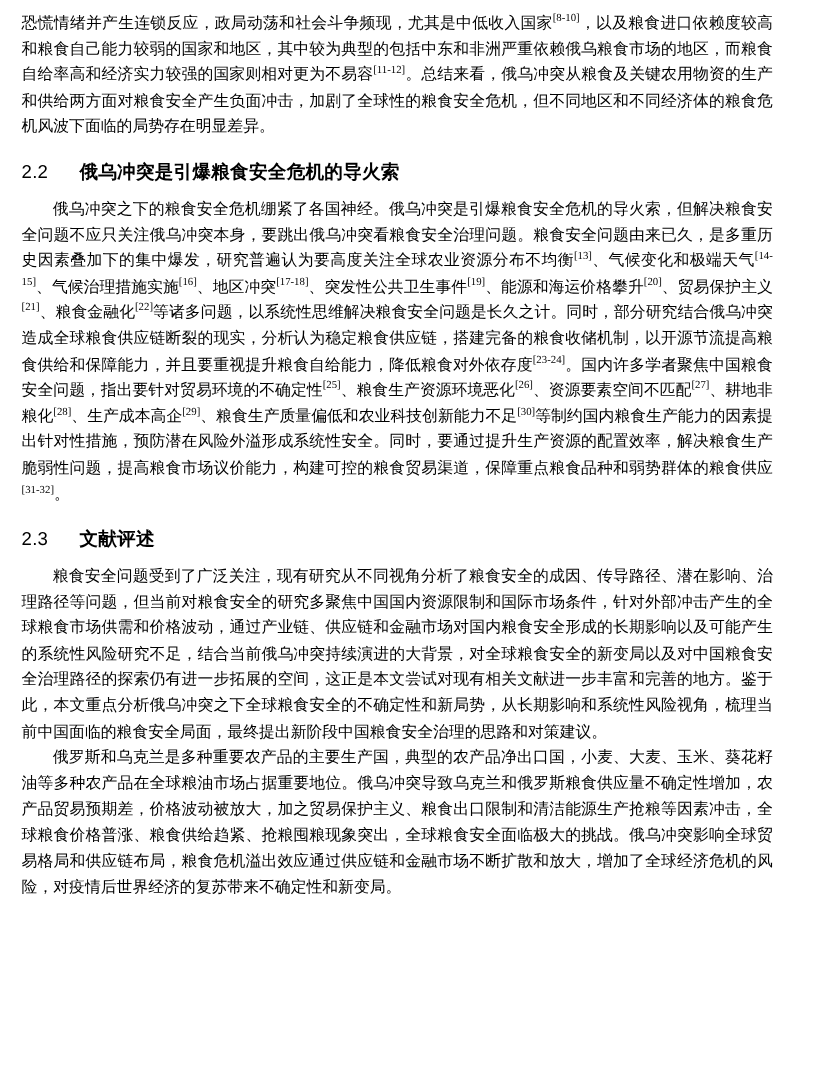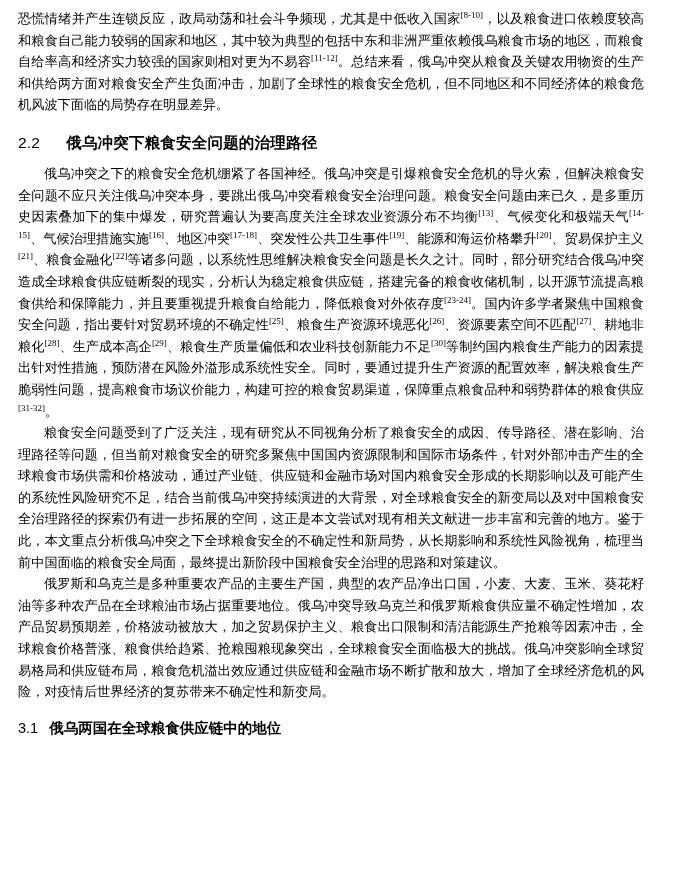--- a/index.html
+++ b/index.html
@@ -66,26 +66,26 @@
     line-height: 0;
   }
 </style>
 </head>
 <body>
 
 <div class="page">
 
   <p class="body-text"><span>恐慌情绪并产生连锁反应，政局动荡和社会斗争频现，尤其是中低收入国家</span><sup>[8-10]</sup><span>，以及粮食进口依赖度较高和粮食自己能力较弱的国家和地区，其中较为典型的包括中东和非洲严重依赖俄乌粮食市场的地区，而粮食自给率高和经济实力较强的国家则相对更为不易容</span><sup>[11-12]</sup><span>。总结来看，俄乌冲突从粮食及关键农用物资的生产和供给两方面对粮食安全产生负面冲击，加剧了全球性的粮食安全危机，但不同地区和不同经济体的粮食危机风波下面临的局势存在明显差异。</span></p>
 
-  <h2 class="h2"><span class="num">2.2</span><span>俄乌冲突下粮食安全问题的治理路径</span></h2>
+  <h2 class="h2"><span class="num">2.2</span><span>俄乌冲突是引爆粮食安全危机的导火索</span></h2>
 
   <p class="body-text indent"><span>俄乌冲突之下的粮食安全危机绷紧了各国神经。俄乌冲突是引爆粮食安全危机的导火索，但解决粮食安全问题不应只关注俄乌冲突本身，要跳出俄乌冲突看粮食安全治理问题。粮食安全问题由来已久，是多重历史因素叠加下的集中爆发，研究普遍认为要高度关注全球农业资源分布不均衡</span><sup>[13]</sup><span>、气候变化和极端天气</span><sup>[14-15]</sup><span>、气候治理措施实施</span><sup>[16]</sup><span>、地区冲突</span><sup>[17-18]</sup><span>、突发性公共卫生事件</span><sup>[19]</sup><span>、能源和海运价格攀升</span><sup>[20]</sup><span>、贸易保护主义</span><sup>[21]</sup><span>、粮食金融化</span><sup>[22]</sup><span>等诸多问题，以系统性思维解决粮食安全问题是长久之计。同时，部分研究结合俄乌冲突造成全球粮食供应链断裂的现实，分析认为稳定粮食供应链，搭建完备的粮食收储机制，以开源节流提高粮食供给和保障能力，并且要重视提升粮食自给能力，降低粮食对外依存度</span><sup>[23-24]</sup><span>。国内许多学者聚焦中国粮食安全问题，指出要针对贸易环境的不确定性</span><sup>[25]</sup><span>、粮食生产资源环境恶化</span><sup>[26]</sup><span>、资源要素空间不匹配</span><sup>[27]</sup><span>、耕地非粮化</span><sup>[28]</sup><span>、生产成本高企</span><sup>[29]</sup><span>、粮食生产质量偏低和农业科技创新能力不足</span><sup>[30]</sup><span>等制约国内粮食生产能力的因素提出针对性措施，预防潜在风险外溢形成系统性安全。同时，要通过提升生产资源的配置效率，解决粮食生产脆弱性问题，提高粮食市场议价能力，构建可控的粮食贸易渠道，保障重点粮食品种和弱势群体的粮食供应</span><sup>[31-32]</sup><span>。</span></p>
 
+  <h2 class="h2"><span class="num">2.3</span><span>文献评述</span></h2>
 
   <p class="body-text indent">粮食安全问题受到了广泛关注，现有研究从不同视角分析了粮食安全的成因、传导路径、潜在影响、治理路径等问题，但当前对粮食安全的研究多聚焦中国国内资源限制和国际市场条件，针对外部冲击产生的全球粮食市场供需和价格波动，通过产业链、供应链和金融市场对国内粮食安全形成的长期影响以及可能产生的系统性风险研究不足，结合当前俄乌冲突持续演进的大背景，对全球粮食安全的新变局以及对中国粮食安全治理路径的探索仍有进一步拓展的空间，这正是本文尝试对现有相关文献进一步丰富和完善的地方。鉴于此，本文重点分析俄乌冲突之下全球粮食安全的不确定性和新局势，从长期影响和系统性风险视角，梳理当前中国面临的粮食安全局面，最终提出新阶段中国粮食安全治理的思路和对策建议。</p>
 
 
   <p class="body-text indent">俄罗斯和乌克兰是多种重要农产品的主要生产国，典型的农产品净出口国，小麦、大麦、玉米、葵花籽油等多种农产品在全球粮油市场占据重要地位。俄乌冲突导致乌克兰和俄罗斯粮食供应量不确定性增加，农产品贸易预期差，价格波动被放大，加之贸易保护主义、粮食出口限制和清洁能源生产抢粮等因素冲击，全球粮食价格普涨、粮食供给趋紧、抢粮囤粮现象突出，全球粮食安全面临极大的挑战。俄乌冲突影响全球贸易格局和供应链布局，粮食危机溢出效应通过供应链和金融市场不断扩散和放大，增加了全球经济危机的风险，对疫情后世界经济的复苏带来不确定性和新变局。</p>
 
-  <h3 class="h3"><span class="num">3.1</span><span>俄乌两国在全球粮食供应链中的地位</span></h3>
 
 
 </div>
 
 </body></html>

